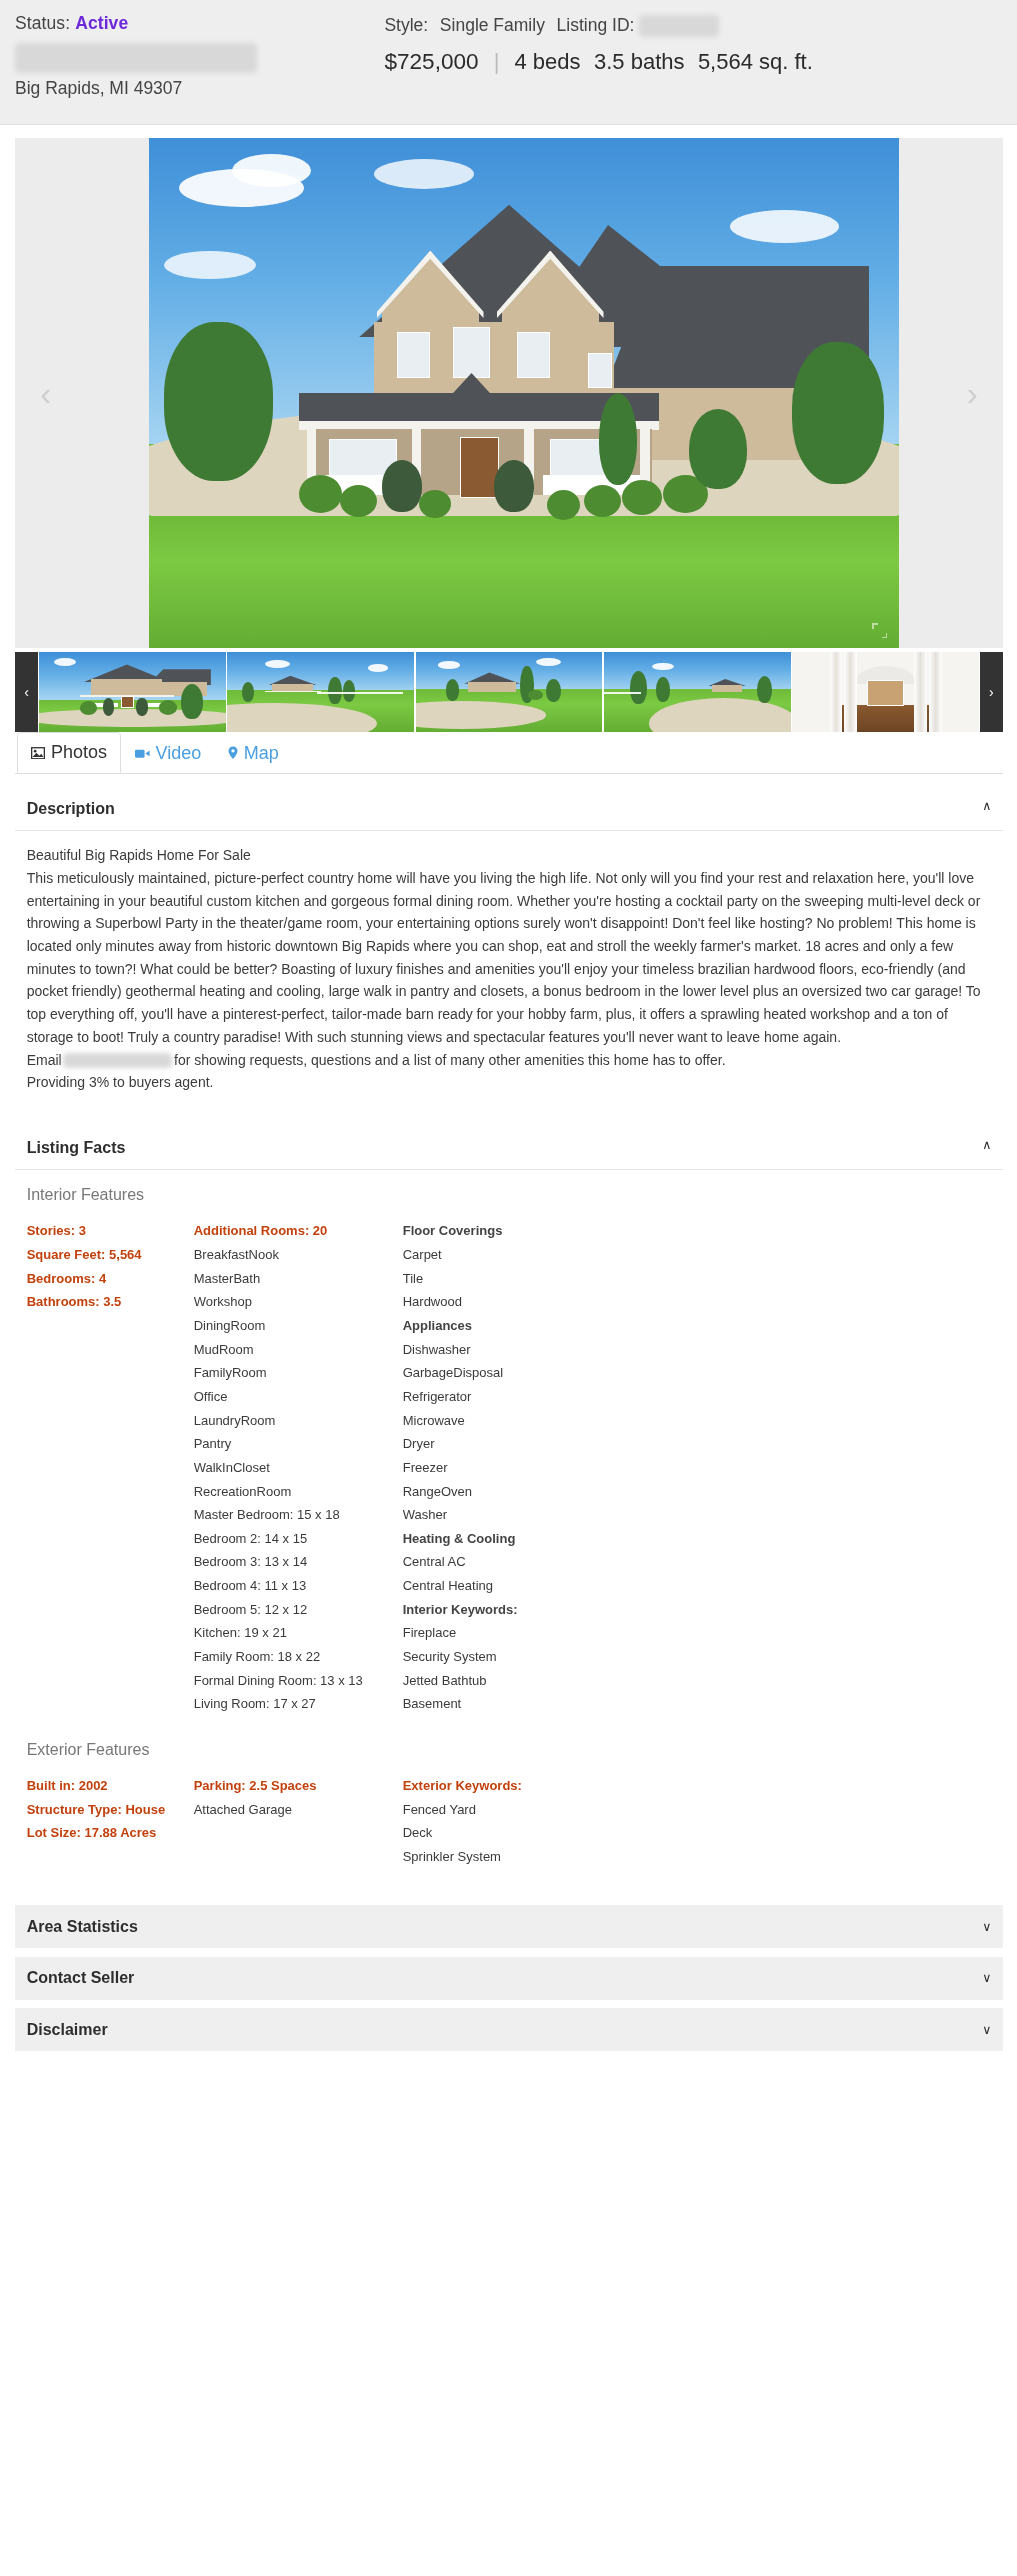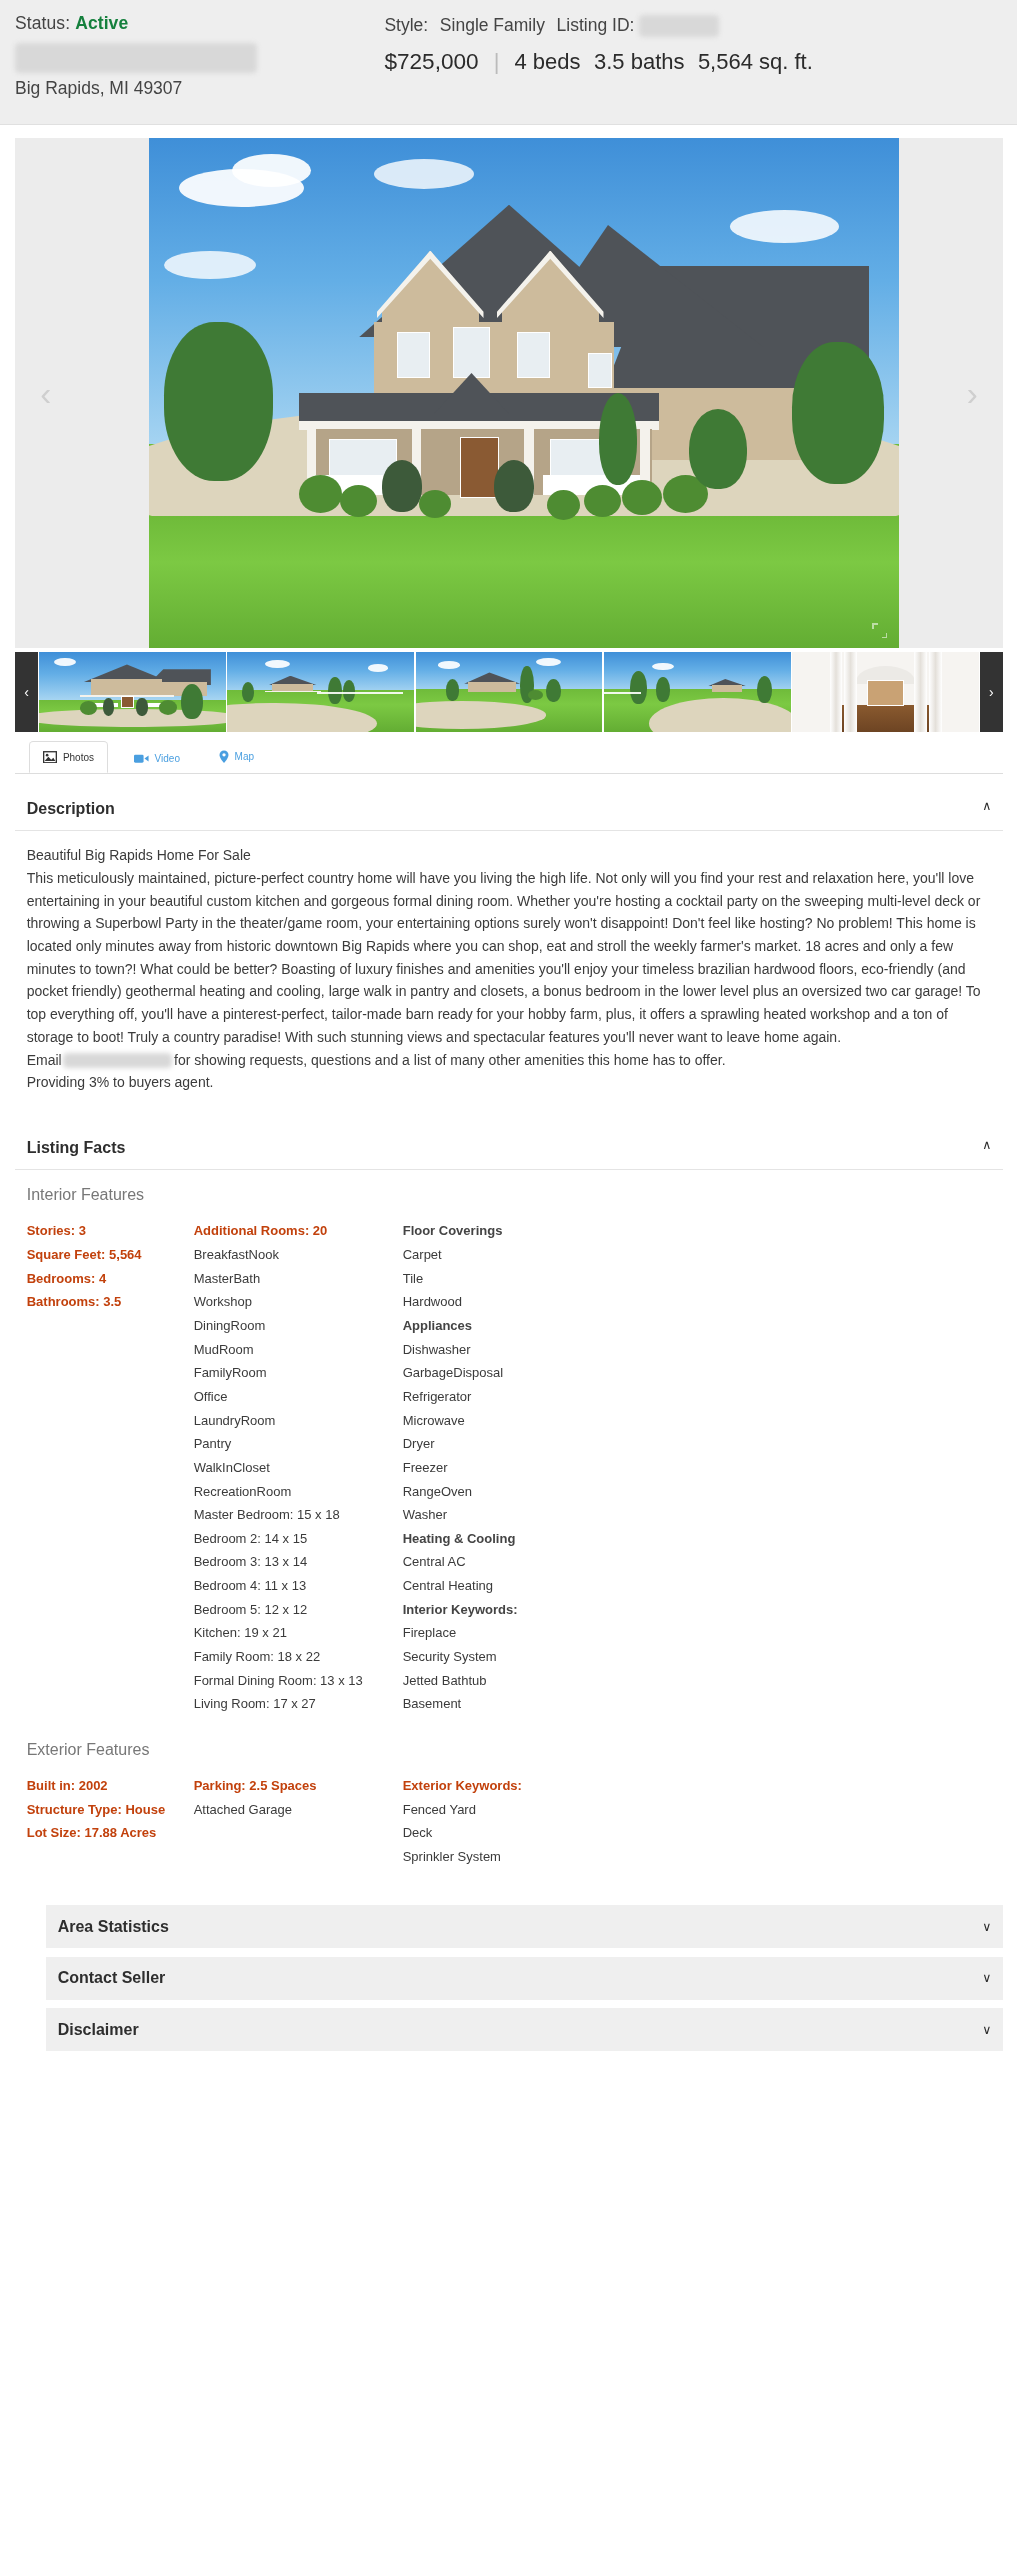--- a/index.html
+++ b/index.html
@@ -16,21 +16,21 @@
     background: #eeeeee;
     padding: 11.7px 15px 15px 15px;
     display: flex;
     align-items: flex-start;
     border-bottom: 0.8px solid #e0e0e0;
     min-height: 125px;
   }
   .hdr-left { width: 351px; padding-top: 1.7px; }
   .hdr-right { flex: 1; padding-top: 3.3px; padding-left: 18.4px; }
   .status-line { font-size: 17.5px; color: #444; letter-spacing: 0.1px; }
-  .status-line .val { color: #15803d; font-weight: bold; }
+  .status-line .val { color: #6d28d9; font-weight: bold; }
   .redact {
     display: inline-block;
     background: #d8d8d8;
     border-radius: 4.2px;
     filter: blur(2.5px);
     vertical-align: middle;
   }
   .redact-addr { width: 242px; height: 30px; margin: 8.4px 0 5px 0; }
   .city-line { font-size: 17.5px; color: #444; }
 
@@ -135,22 +135,22 @@
     border-top-left-radius:50% 90%; border-top-right-radius:50% 90%; background:#eceae6; }
 
   
   .tabs {
     display: flex; align-items: flex-end; gap: 0;
     margin: 0 15px; border-bottom: 0.8px solid #dddddd; height: 42px;
     padding-left: 1.7px;
   }
   .tab {
     display: flex; align-items: center; gap: 5.8px;
-    font-size: 10px; padding: 9.2px 13.4px; cursor: pointer;
-    color: #4a9fe0; border-radius: 4.2px 4.2px 0 0; margin-left: 12px;
+    font-size: 18px; padding: 9.2px 13.4px; cursor: pointer;
+    color: #4a9fe0; border-radius: 4.2px 4.2px 0 0;
   }
   .tab.active {
     color: #333333; background: #ffffff;
     border: 0.8px solid #dddddd; border-bottom: 0.8px solid #ffffff;
     margin-bottom: -0.8px;
   }
   .tab .ic { display: inline-flex; align-items: center; }
 
   
   .sec { margin: 15px 15px 0 15px; }
@@ -512,21 +512,21 @@
                 <div class="fact">Deck</div>
                 <div class="fact">Sprinkler System</div>
               </div>
           </div>
         </div>
       </div>
 
     </div>
   </div>
 
-  <div style="margin-top:18.4px;padding-left:31px;">
+  <div style="margin-top:18.4px;">
     <div class="sec-collapsed">
       <span class="ttl">Area Statistics</span>
       <span class="chev">∨</span>
     </div>
     <div class="sec-collapsed">
       <span class="ttl">Contact Seller</span>
       <span class="chev">∨</span>
     </div>
     <div class="sec-collapsed">
       <span class="ttl">Disclaimer</span>

